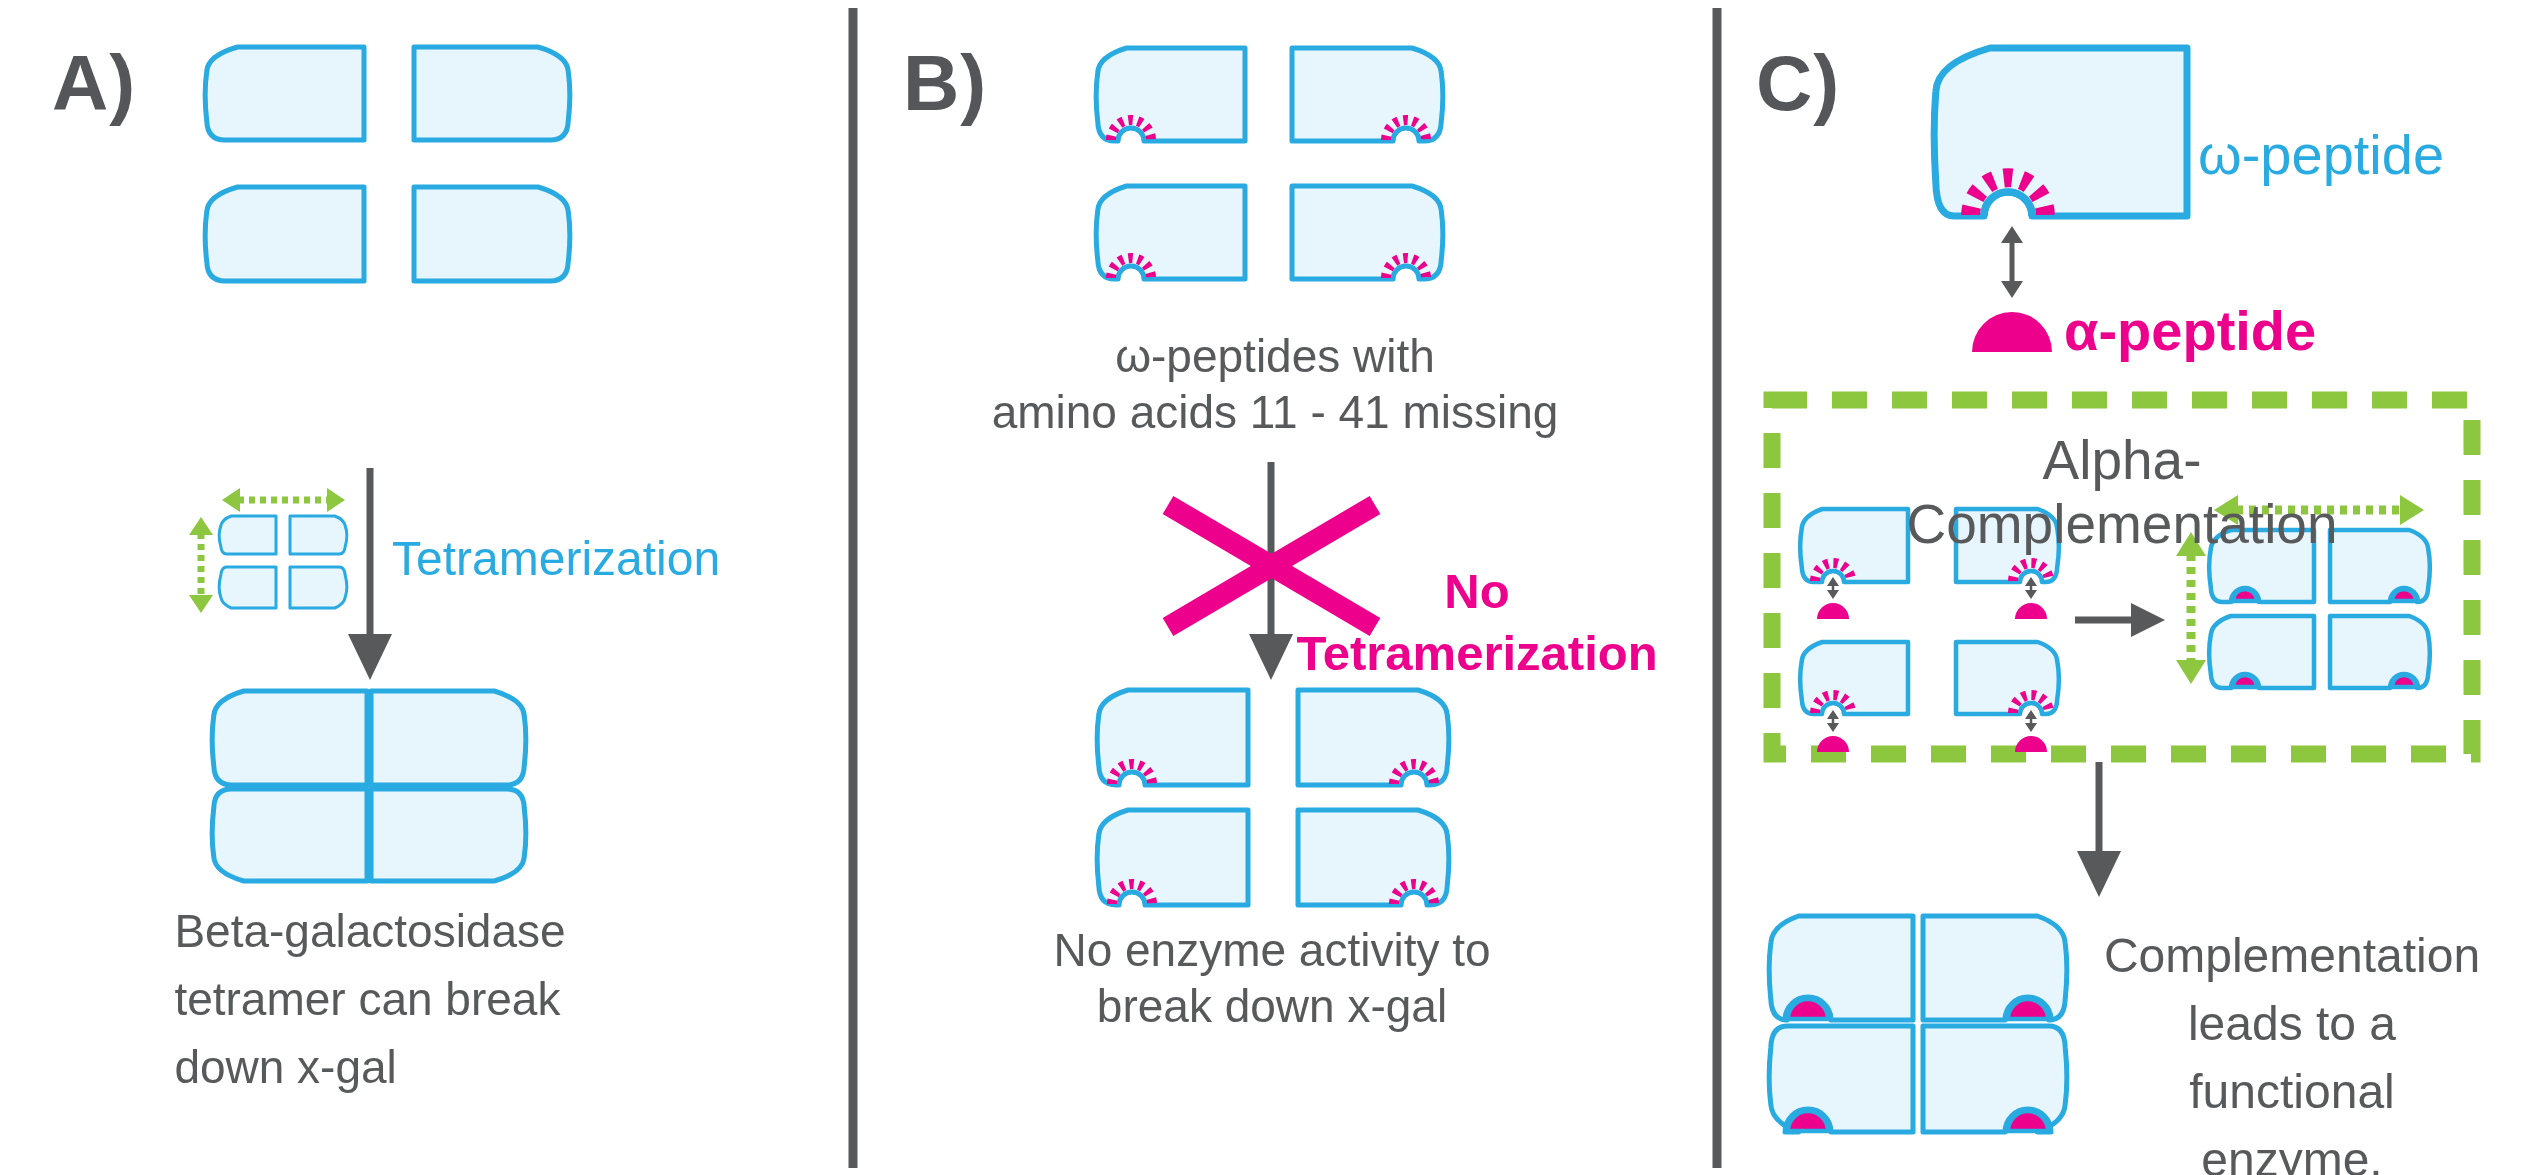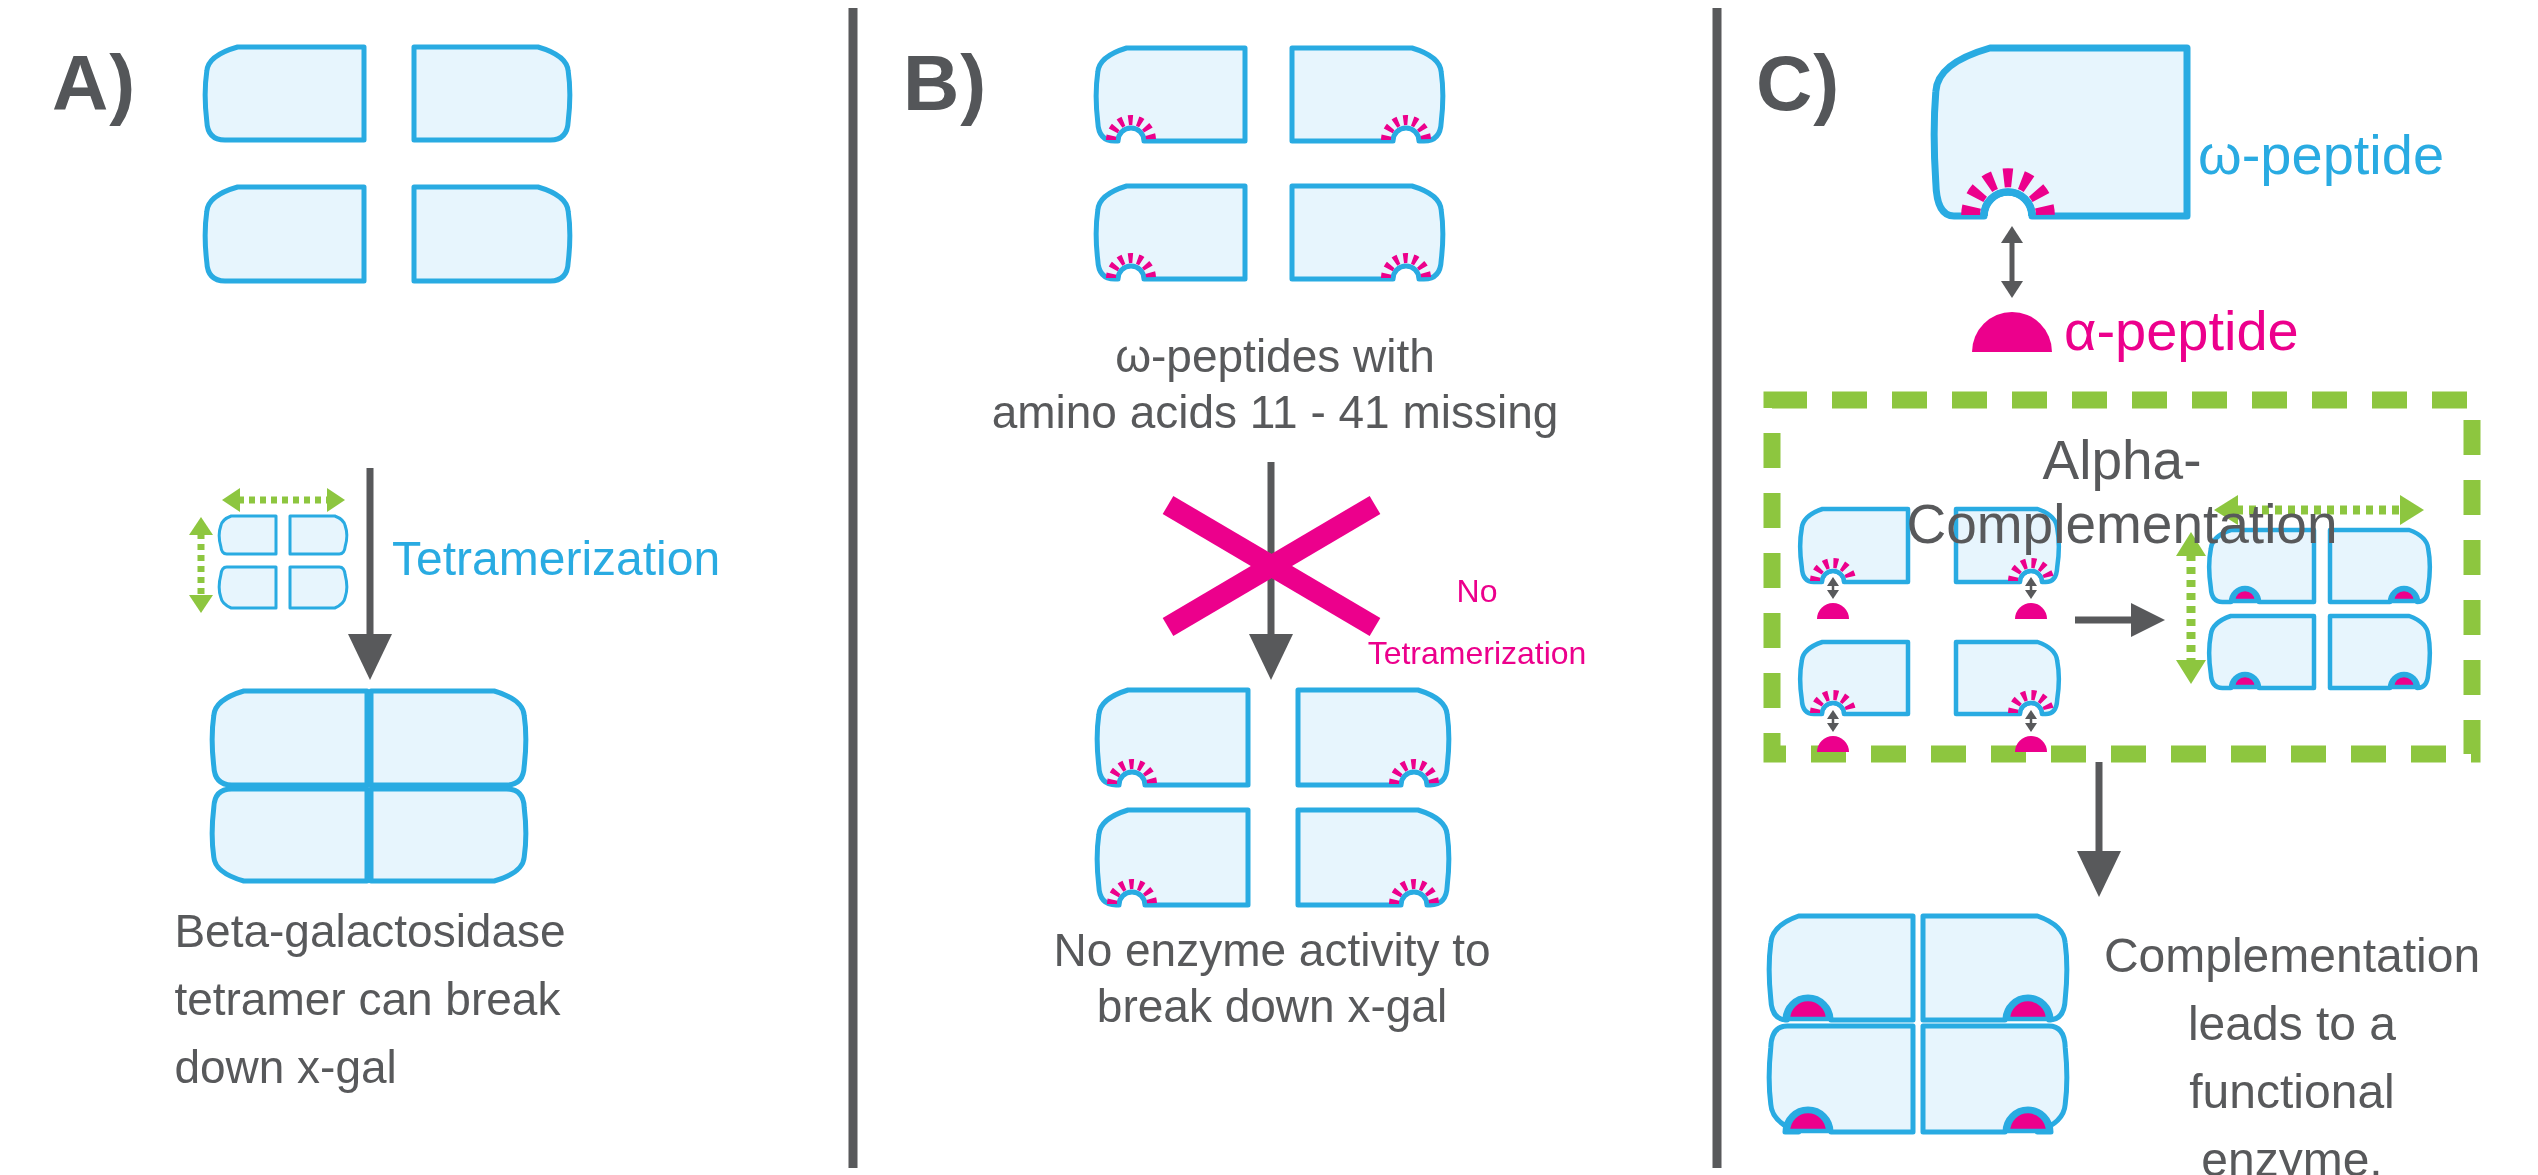--- a/index.html
+++ b/index.html
@@ -6,24 +6,24 @@
   body{width:2538px;height:1175px;overflow:hidden;position:relative;
        font-family:"Liberation Sans", sans-serif;}
   #stage{position:absolute;left:0;top:0;width:2538px;height:1175px;}
   #art{position:absolute;left:0;top:0;}
   .txt{position:absolute;white-space:pre-line;color:#58595B;}
   .plabel{font-size:78px;font-weight:800;letter-spacing:1px;color:#545659;}
   .cap{font-size:46px;line-height:56px;text-align:center;transform:translateX(-50%);}
   .cap3{font-size:46px;line-height:68px;transform:translateX(-50%);}
   .ccap{font-size:48px;line-height:68px;text-align:center;transform:translateX(-50%);}
   .blue{color:#29ABE2;}
-  .magenta{color:#EC008C;}
+  .magenta{color:#EC008C;font-weight:bold;}
   .biglab{font-size:56px;}
   .tetra{font-size:48px;}
-  .notetra{font-size:32px;line-height:62px;text-align:center;transform:translateX(-50%);}
+  .notetra{font-size:49px;line-height:62px;text-align:center;transform:translateX(-50%);}
   .actitle{font-size:55px;text-align:center;transform:translateX(-50%);}
 </style>
 </head>
 <body>
 
 <div id="stage">
   <svg id="art" width="2538" height="1175" viewBox="0 0 2538 1175">
       <line x1="853" y1="8" x2="853" y2="1168" stroke="#58595B" stroke-width="9"></line>
       <line x1="1717" y1="8" x2="1717" y2="1168" stroke="#58595B" stroke-width="9"></line>
       <g>

